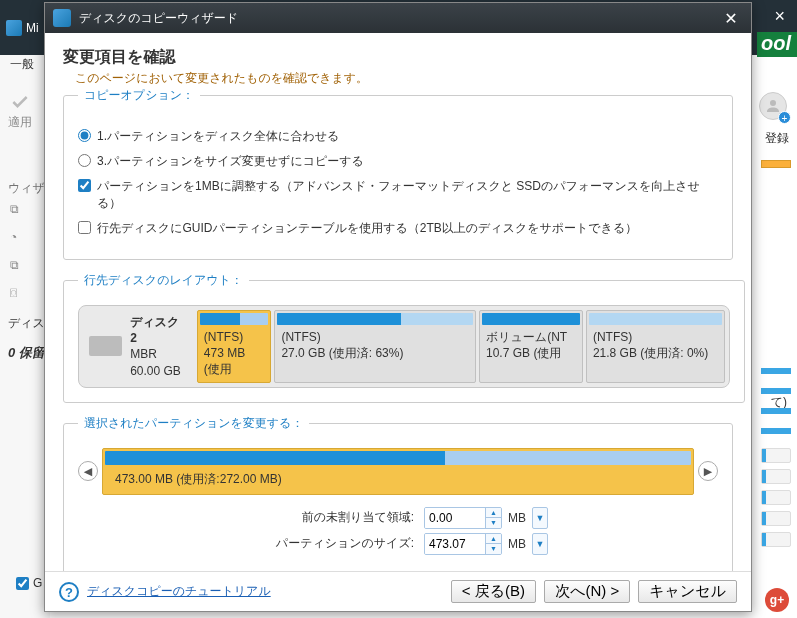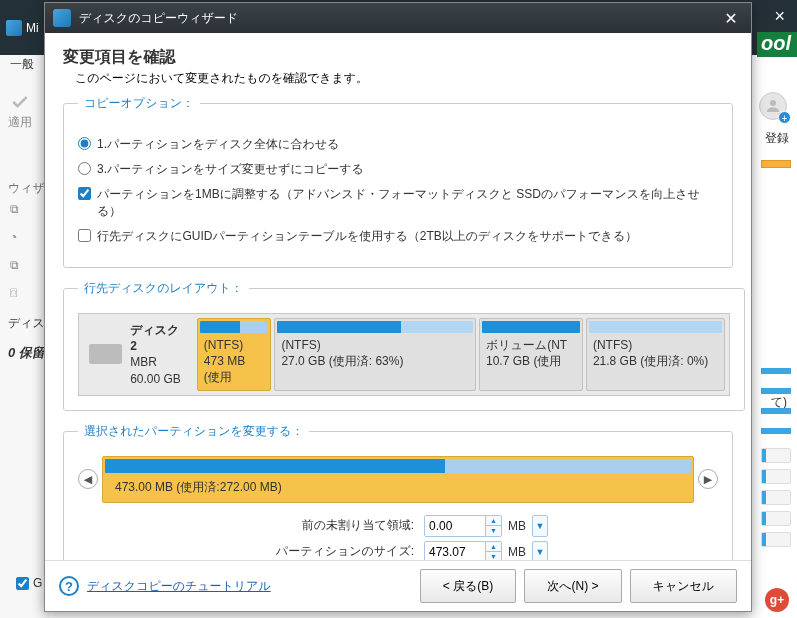--- a/index.html
+++ b/index.html
@@ -38,29 +38,29 @@
   .te-tag { position:absolute; top:390px; right:6px; font-size:12px; background:#fff; padding:4px;}
 
   
   .dialog { position:absolute; top:2px; left:44px; width:708px; height:610px; background:#fff; border:1px solid #888; box-shadow:0 3px 12px rgba(0,0,0,.4); z-index:10; display:flex; flex-direction:column; }
   .dlg-title { height:30px; background:linear-gradient(#3b4248,#2b3136); color:#fff; display:flex; align-items:center; padding:0 8px; gap:8px; }
   .dlg-title .t-icon { width:18px; height:18px; background:linear-gradient(135deg,#4aa3df,#1b7ab5); border-radius:3px; }
   .dlg-title .t-text { flex:1; font-size:12px; }
   .dlg-close { width:24px; height:24px; display:flex; align-items:center; justify-content:center; cursor:pointer; font-size:16px; }
   .dlg-body { flex:1; overflow:auto; padding:14px 18px 6px 18px; }
   .heading { font-size:16px; font-weight:bold; color:#333; margin-bottom:2px; }
-  .subheading { font-size:12px; color:#000000; margin-bottom:8px; text-indent:12px; }
+  .subheading { font-size:12px; color:#a16207; margin-bottom:0; text-indent:12px; }
 
   fieldset { border:1px solid #ccc; border-radius:3px; padding:16px 14px 14px 14px; margin-bottom:12px; position:relative; }
   legend { color:#1e7fc4; font-size:12px; padding:0 6px; }
   .opt { display:flex; align-items:flex-start; gap:6px; margin:8px 0; font-size:12px; }
   .opt input { margin-top:1px; accent-color:#1e7fc4; }
 
   
-  .disk-wrap { display:flex; align-items:stretch; border:1px solid #c7c7c7; background:#eaeaea; padding:4px; gap:3px; border-radius:0; }
+  .disk-wrap { display:flex; align-items:stretch; border:1px solid #c7c7c7; background:#eaeaea; padding:4px; gap:3px; border-radius:8px; }
   .disk-info { min-width:100px; background:#eaeaea; padding:4px 6px; display:flex; gap:8px; align-items:center; }
   .disk-info .diskicon { width:34px; height:20px; background:#bcbcbc; border-radius:2px; }
   .disk-info .d-text { font-size:11px; line-height:1.35; }
   .disk-info .d-text .dn { font-weight:bold; }
   .part { position:relative; background:#e0e0e0; border:1px solid #c0c0c0; padding:18px 6px 4px 6px; font-size:11px; line-height:1.35; border-radius:2px; overflow:hidden; }
   .part .bar { position:absolute; top:2px; left:2px; right:2px; height:12px; background:#b3d7f2; border-radius:1px; overflow:hidden;}
   .part .bar i { display:block; height:100%; background:#1e90d8; }
   .part.sel { background:#f5c34a; border-color:#d7a834; }
   .part.sel .bar { background:#a9cef0; }
   #p1 { width:76px; } #p2 { width:206px; } #p3 { width:106px; } #p4 { width:142px; }
@@ -83,21 +83,21 @@
   .spin .arrows span { flex:1; font-size:7px; color:#1e7fc4; text-align:center; line-height:9px; cursor:pointer; background:#f4f9fe;}
   .spin .arrows span:first-child { border-bottom:1px solid #a9c6e4; }
   .unit { font-size:12px; }
   .unit-dd { width:16px; height:22px; border:1px solid #a9c6e4; border-radius:2px; background:#f4f9fe; color:#1e7fc4; font-size:9px; text-align:center; line-height:20px; cursor:pointer; }
 
   
   .dlg-footer { border-top:1px solid #ddd; padding:8px 14px; display:flex; align-items:center; gap:8px; }
   .help-icon { width:20px; height:20px; border:2px solid #1e7fc4; color:#1e7fc4; border-radius:50%; font-size:13px; text-align:center; line-height:17px; font-weight:bold; }
   .tutorial-link { color:#1a5fb4; text-decoration:underline; font-size:12px; cursor:pointer;}
   .spacer { flex:1; }
-  .btn { min-width:76px; height:34px; border:1px solid #aaa; background:linear-gradient(#fdfdfd,#e8e8e8); font-size:12px; border-radius:2px; cursor:pointer; padding:0 22px;}
+  .btn { min-width:76px; height:23px; border:1px solid #aaa; background:linear-gradient(#fdfdfd,#e8e8e8); font-size:15px; border-radius:2px; cursor:pointer; padding:0 10px;}
 </style>
 </head>
 <body>
 
 <div class="bg-top"></div>
 <div class="bg-top-title">
   <span class="bg-top-icon"></span>
   <span>Mi</span>
 </div>
 <div class="bg-close">×</div>

